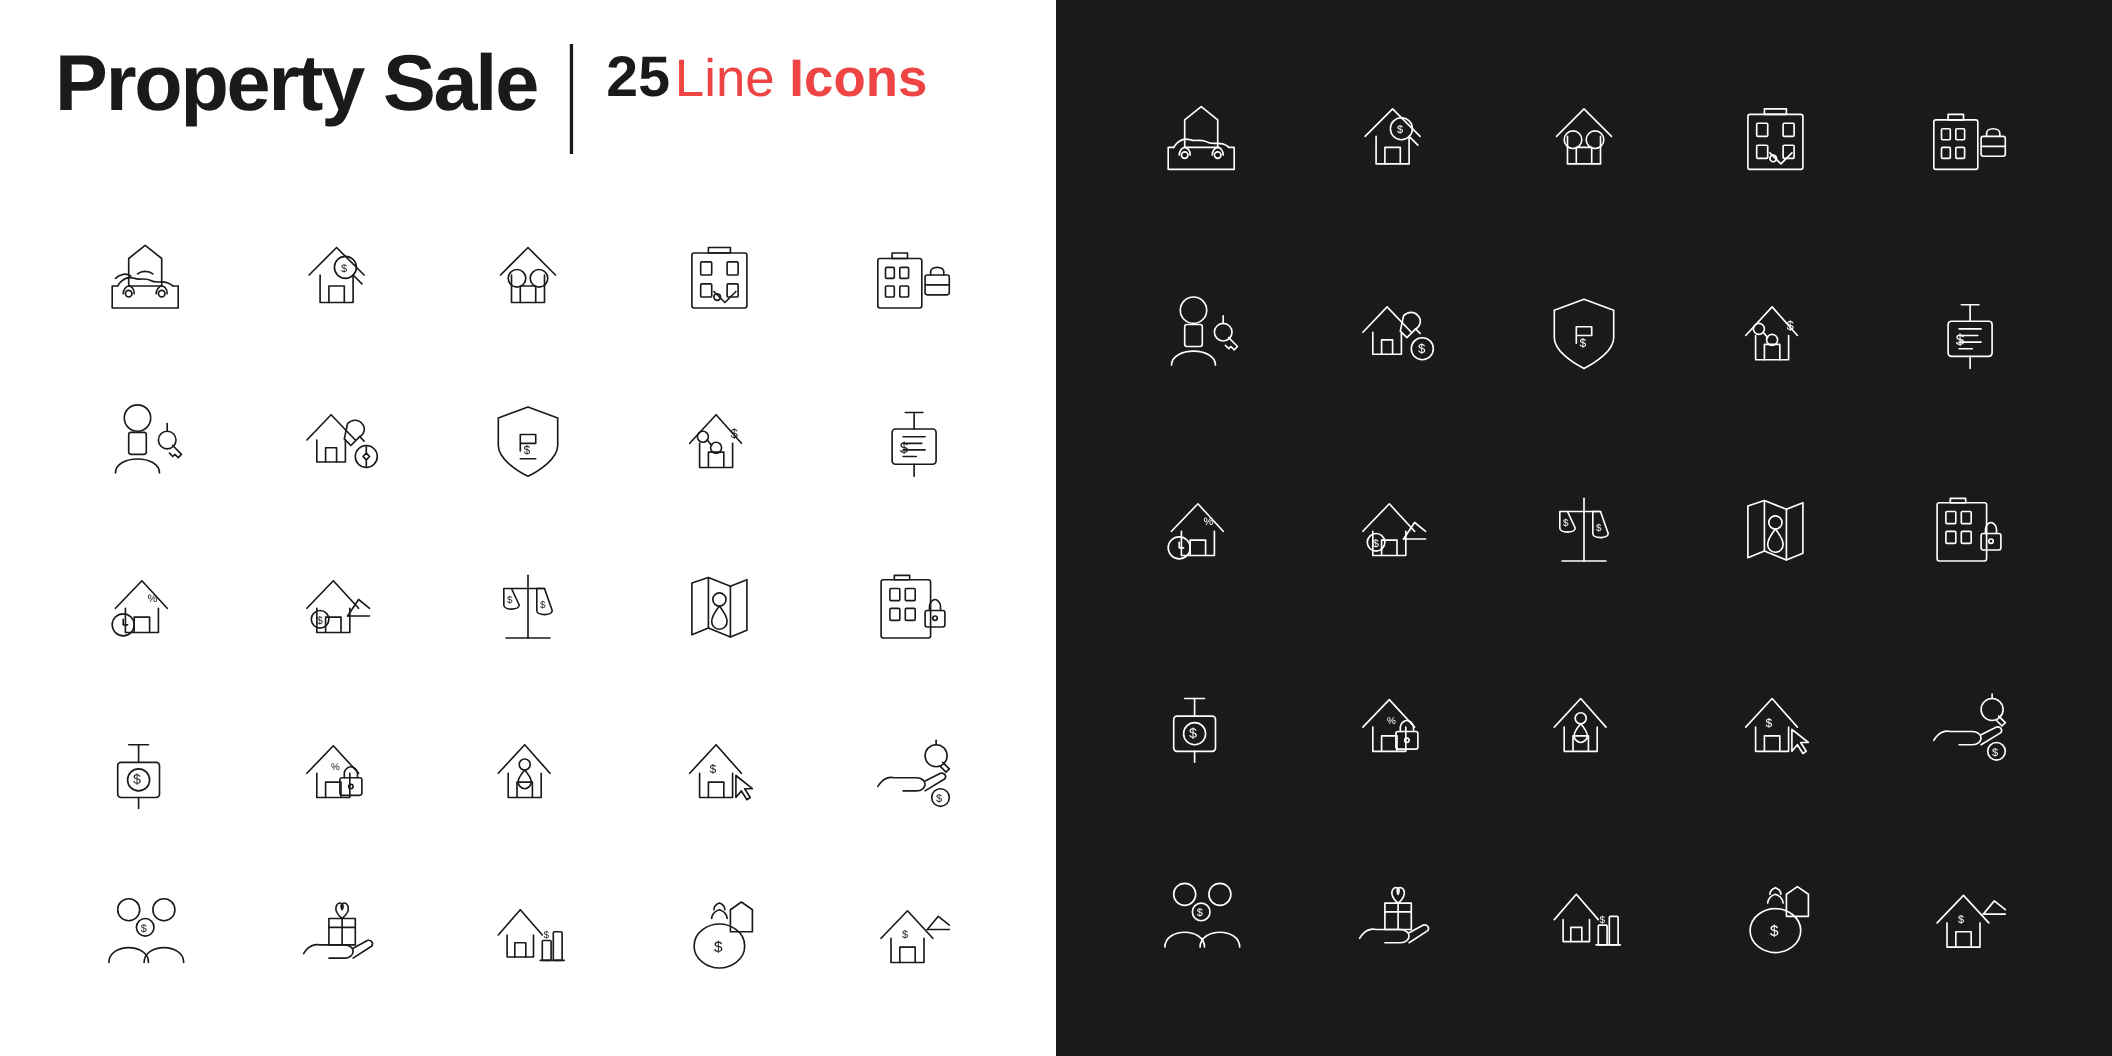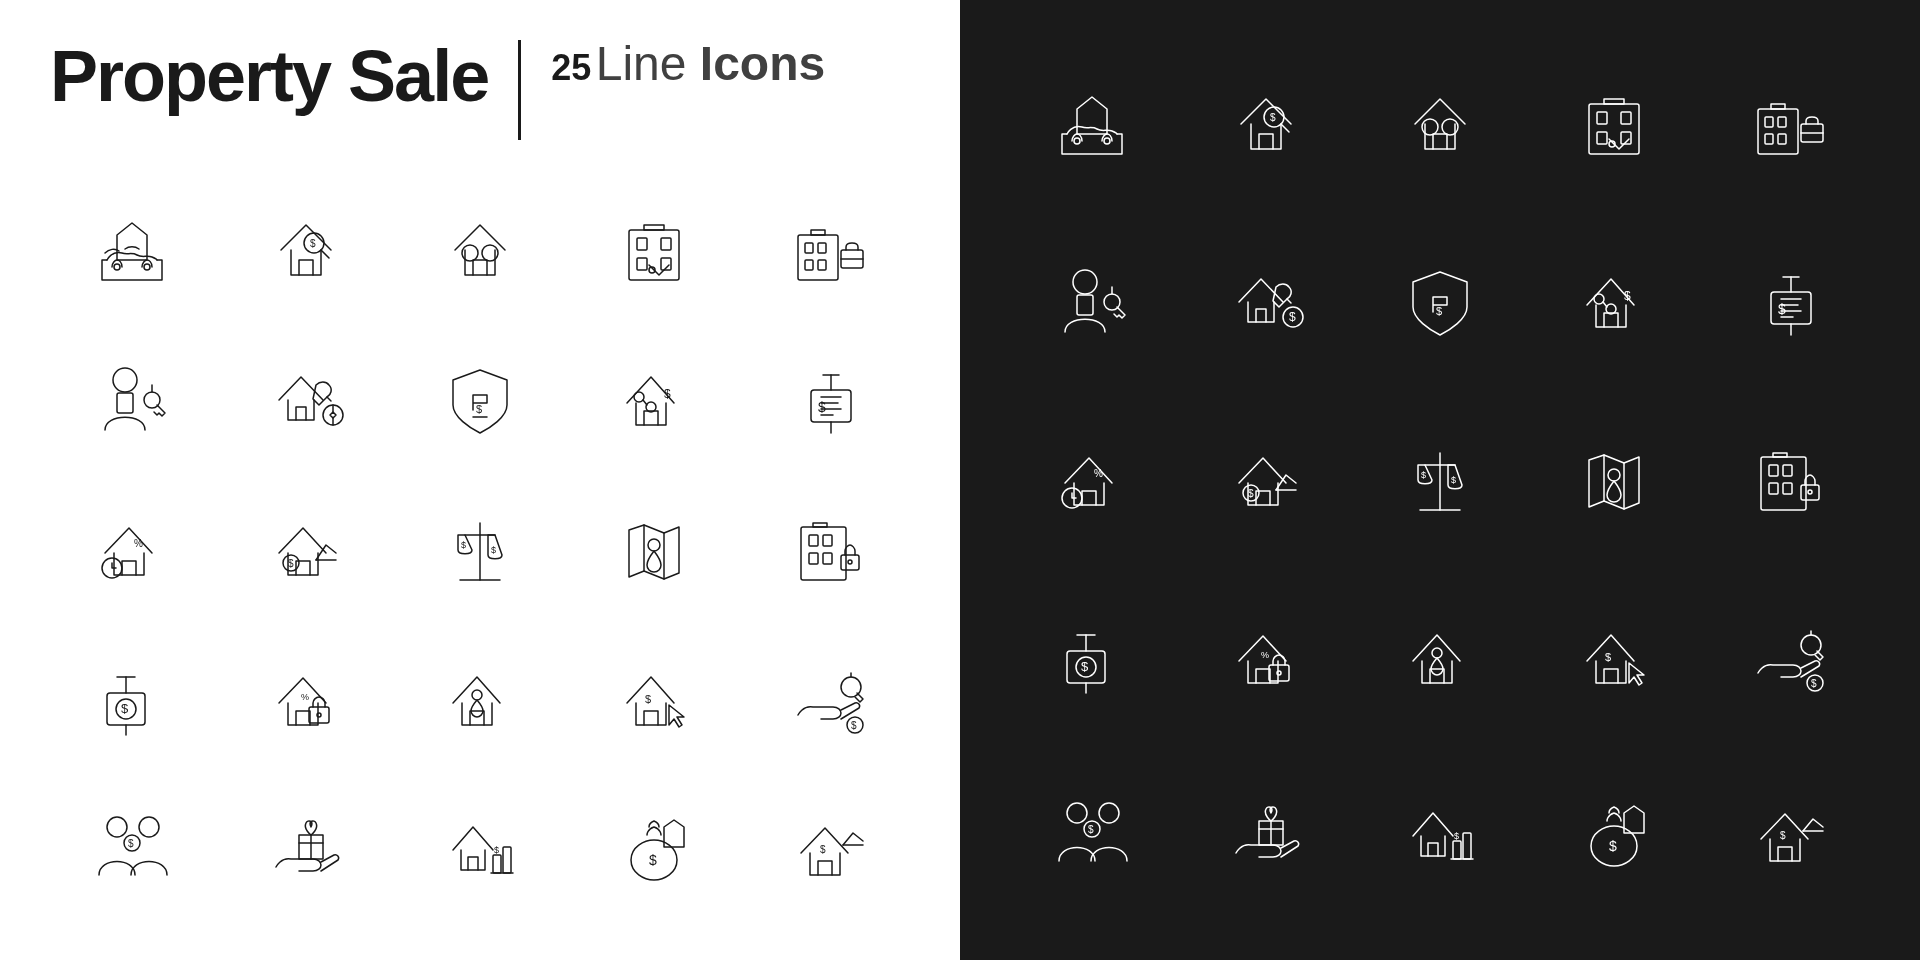--- a/index.html
+++ b/index.html
@@ -51,25 +51,25 @@
       align-self: center;
     }
     .subtitle-block {
       display: flex;
       flex-direction: column;
       justify-content: center;
     }
     .subtitle-line1 {
       font-size: 48px;
       font-weight: 400;
-      color: #404040;
+      color: #ef4444;
       line-height: 1;
     }
     .subtitle-number {
-      font-size: 36px;
+      font-size: 52px;
       font-weight: 900;
       color: #1a1a1a;
     }
     .subtitle-line2 {
       font-size: 22px;
       font-weight: 300;
       color: #888;
       margin-top: 4px;
     }
     .icons-grid {

